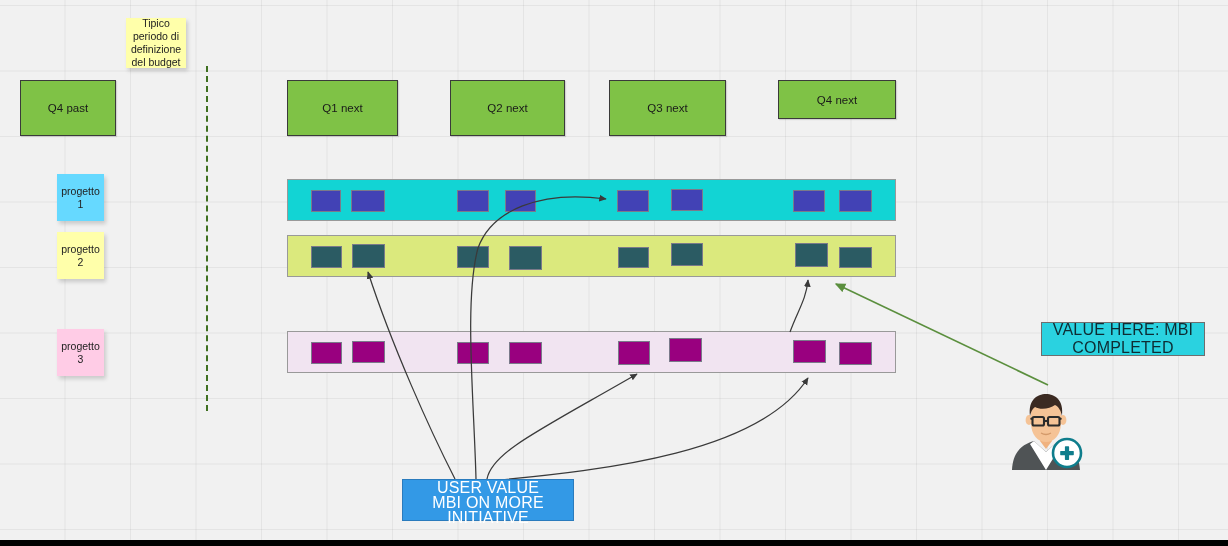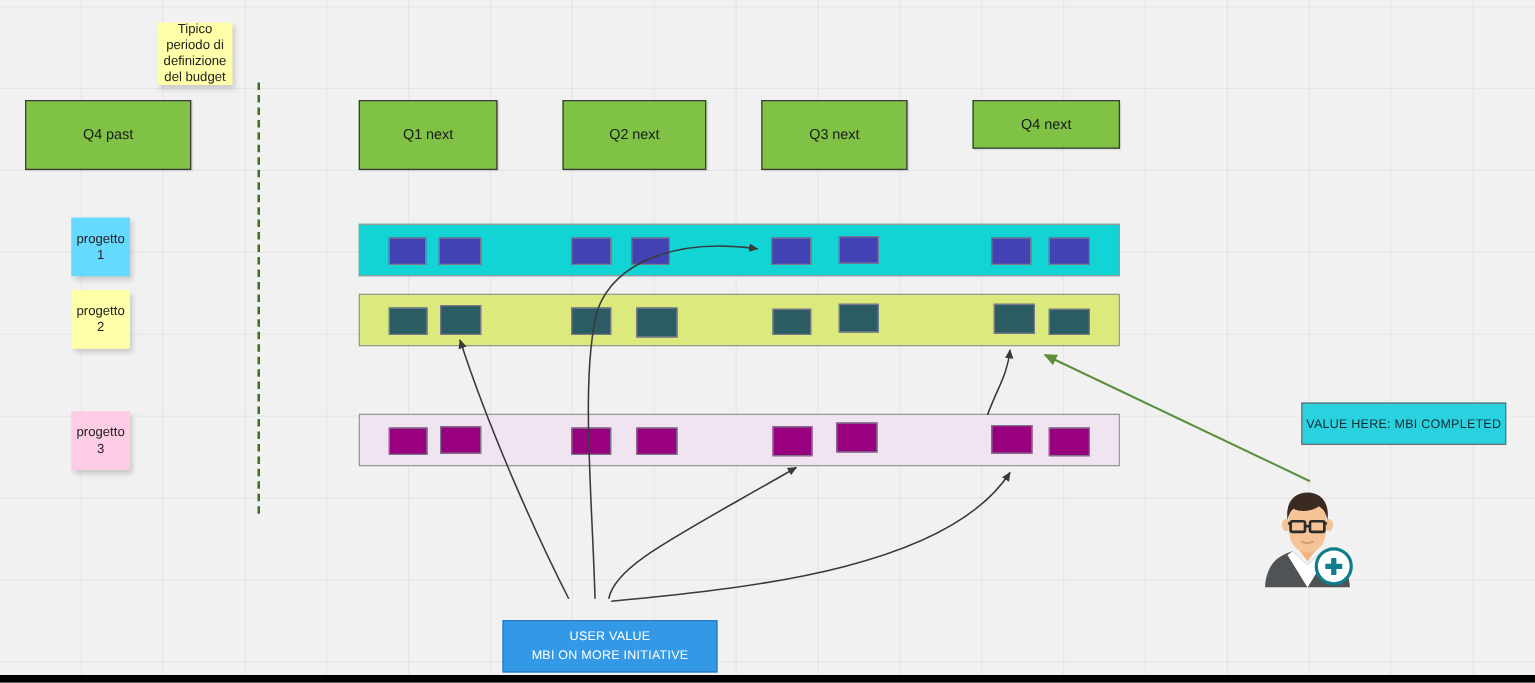--- a/index.html
+++ b/index.html
@@ -99,23 +99,22 @@
     height: 345px;
     border-left: 2.4px dashed #3f7021;
   }
 
   
   .callout {
     position: absolute;
     box-sizing: border-box;
     display: flex;
     align-items: center;
-    justify-content: center;
     text-align: center;
-    font-size: 10px;
+    font-size: 16px;
     letter-spacing: 0.2px;
   }
   #user-value-box {
     background: #3399e6;
     border: 1.3px solid #2a7bbd;
     color: #ffffff;
     line-height: 15px;
   }
   #value-here-box {
     background: #2ad2e0;
@@ -144,21 +143,21 @@
 </style>
 </head>
 <body>
 
 <div id="canvas">
 
   <div id="grid"></div>
 
   <div id="dashed-divider"></div>
 
-  <div class="quarter-box" id="q4-past" style="left:20px; top:80px; width:133px; height:56px;">
+  <div class="quarter-box" id="q4-past" style="left:20px; top:80px; width:96px; height:56px;">
     <span>Q4 past</span>
   </div>
 
   <div class="quarter-box" style="left:287px; top:80px; width:111px; height:56px;">
     <span>Q1 next</span>
   </div>
   <div class="quarter-box" style="left:450px; top:80px; width:115px; height:56px;">
     <span>Q2 next</span>
   </div>
   <div class="quarter-box" style="left:609px; top:80px; width:117px; height:56px;">
@@ -238,21 +237,21 @@
 
     <path d="M 487,479 C 492,452 540,430 637,374" fill="none" stroke="#3a3a3a" stroke-width="1.25" marker-end="url(#ah)"></path>
 
     <path d="M 489,481 C 610,470 760,452 808,378" fill="none" stroke="#3a3a3a" stroke-width="1.25" marker-end="url(#ah)"></path>
 
     <path d="M 790,332 C 798,310 806,300 808,280" fill="none" stroke="#3a3a3a" stroke-width="1.25" marker-end="url(#ah)"></path>
 
     <path d="M 1048,385 L 836,284" fill="none" stroke="#5b8f3e" stroke-width="1.6" marker-end="url(#ahg)"></path>
   </svg>
 
-  <div class="callout" id="user-value-box" style="left:402px; top:479px; width:172px; height:42px; flex-direction:column;margin-top:17px;">
+  <div class="callout" id="user-value-box" style="left:402px; top:479px; width:172px; height:42px; flex-direction:column;">
     <div>USER VALUE</div>
     <div>MBI ON MORE INITIATIVE</div>
   </div>
 
   <div class="callout" id="value-here-box" style="left:1041px; top:322px; width:164px; height:34px;">
     <span>VALUE HERE: MBI COMPLETED</span>
   </div>
 
   <div id="avatar">
     <svg viewBox="0 0 84 78" width="84" height="78">

